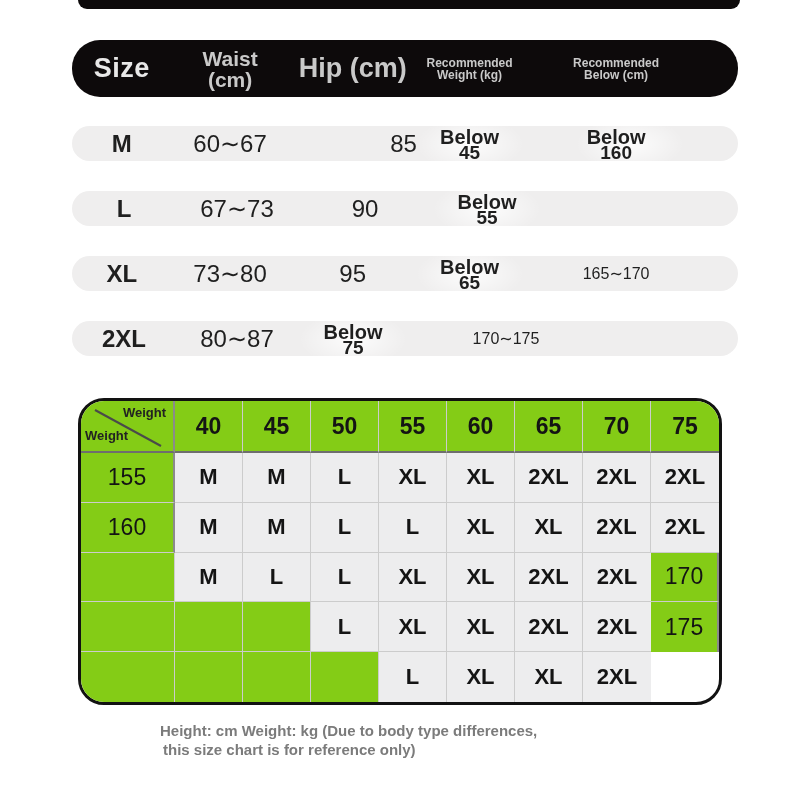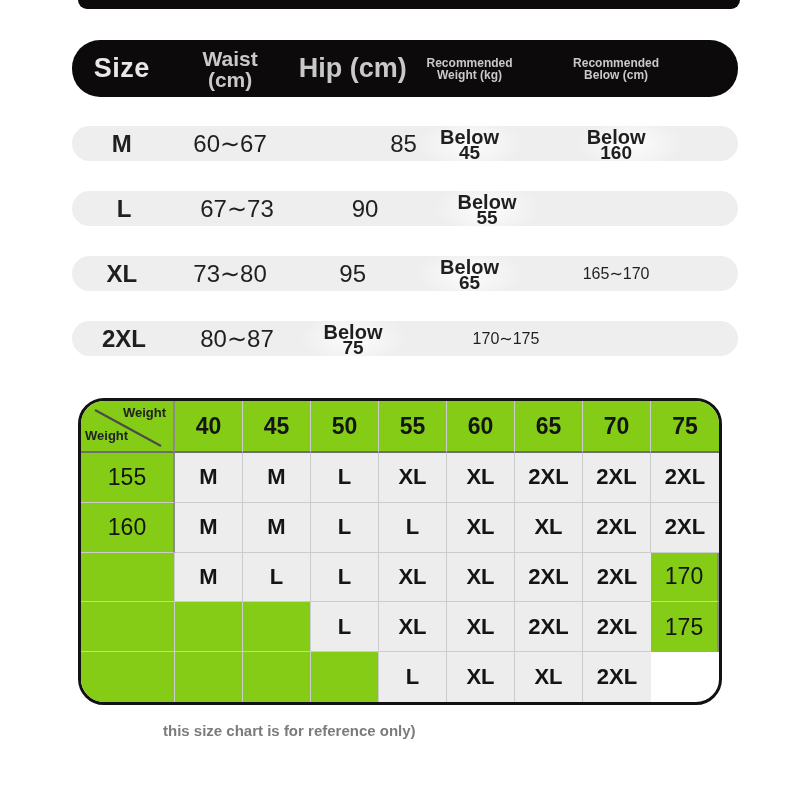--- a/index.html
+++ b/index.html
@@ -227,15 +227,16 @@
         <div class="mc lastrow"></div>
         <div class="mc lastrow"></div>
         <div class="mc filled lastrow">L</div>
         <div class="mc filled lastrow">XL</div>
         <div class="mc filled lastrow">XL</div>
         <div class="mc filled lastcol lastrow">2XL</div>
       </div>
   </div>
 
   <div class="footer">
+    <div class="f1">Height: cm Weight: kg (Due to body type differences,</div>
     <div class="f2">this size chart is for reference only)</div>
   </div>
 </div>
 
 </body></html>

